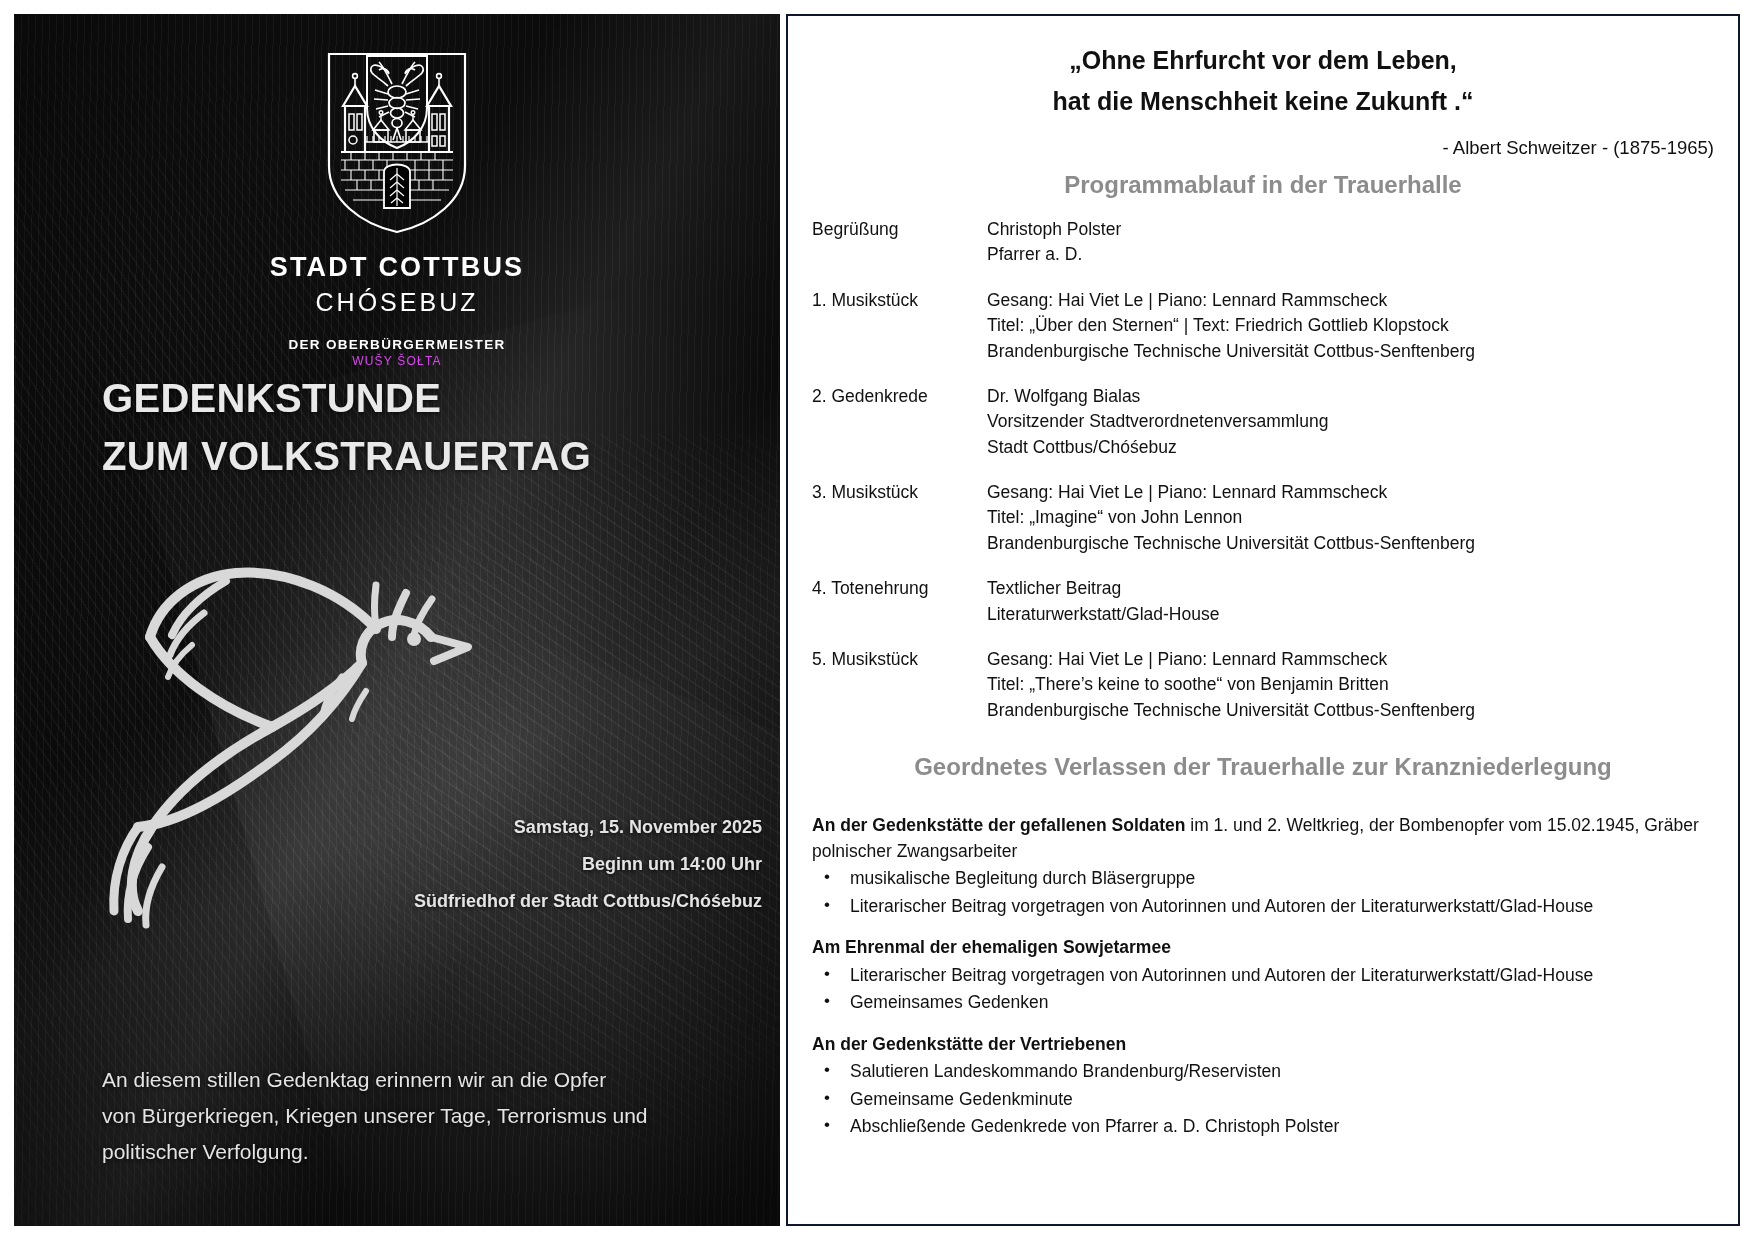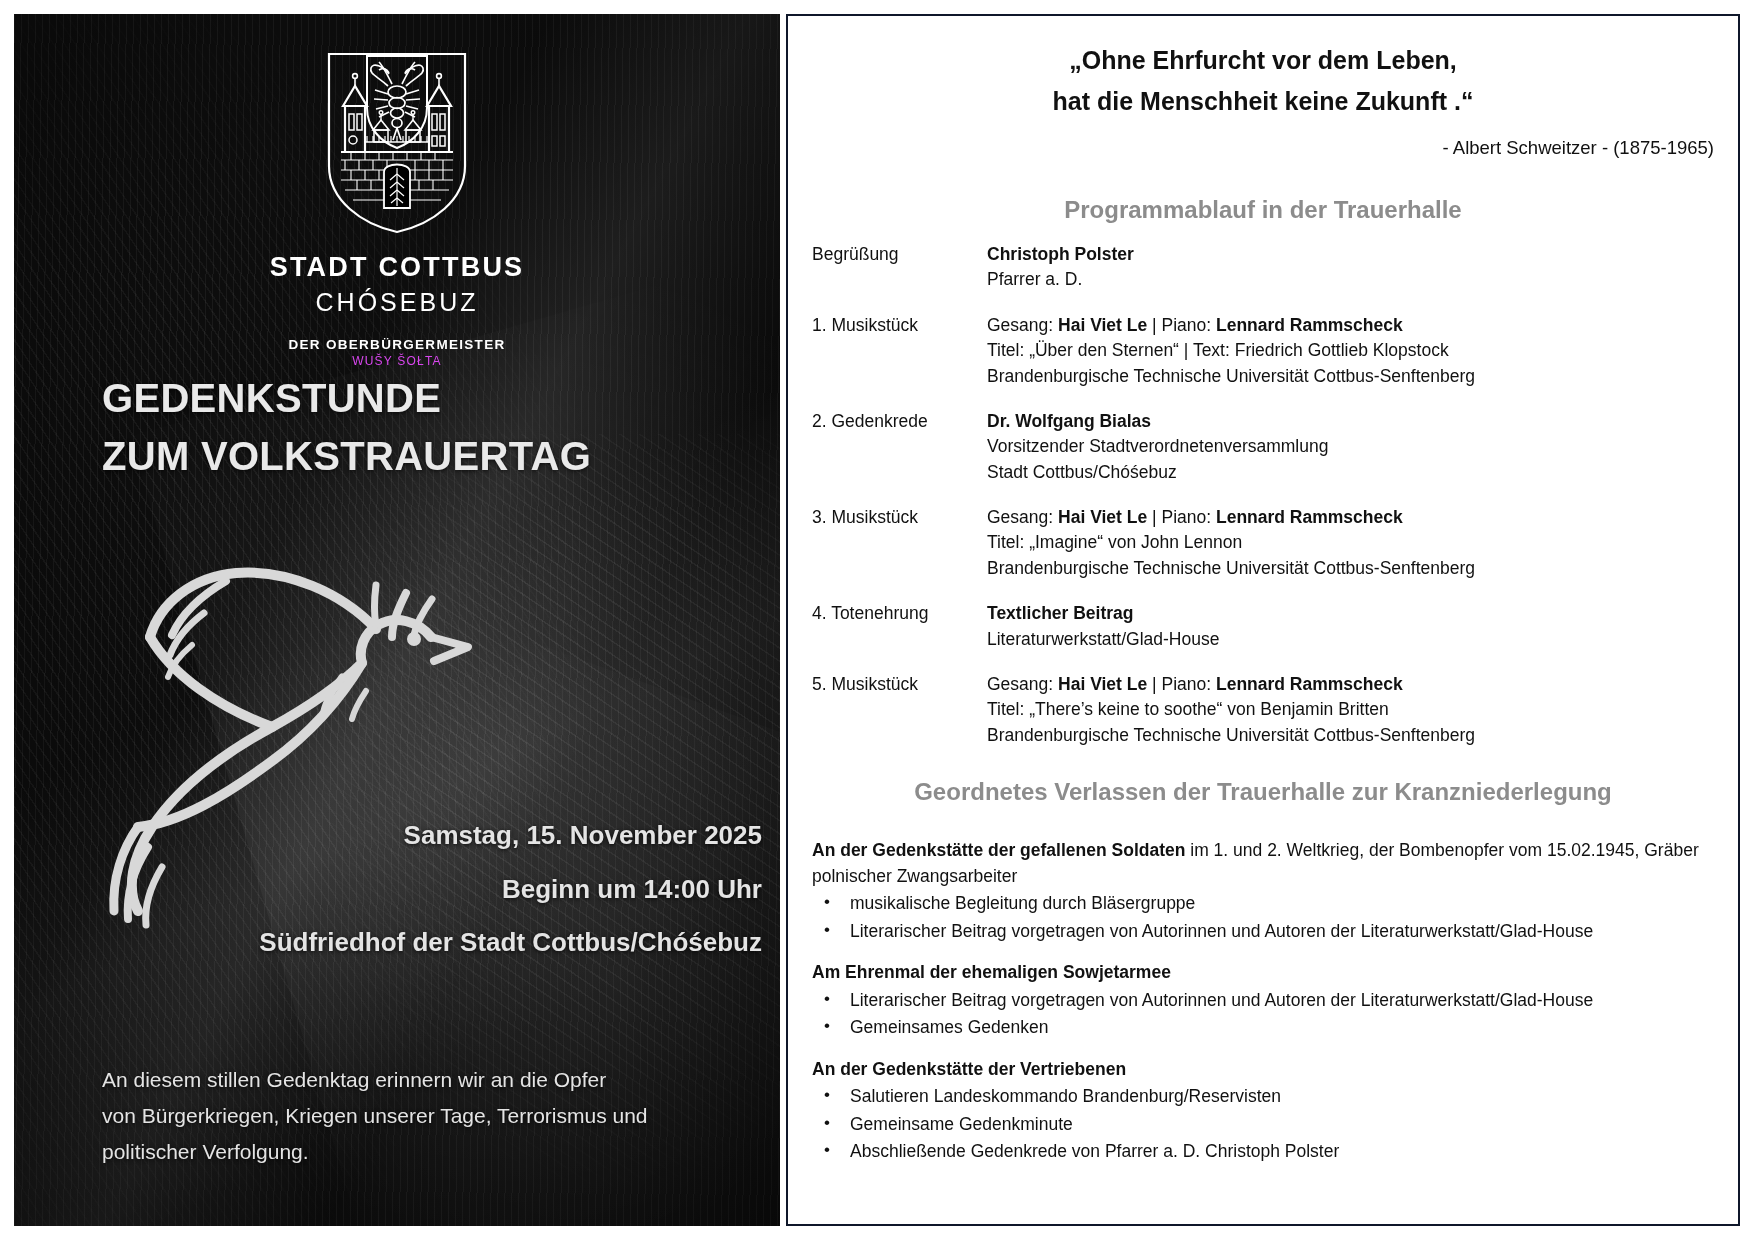--- a/index.html
+++ b/index.html
@@ -147,21 +147,21 @@
   }
 
   
   .event-details {
     position: absolute;
     right: 18px;
     top: 795px;
     z-index: 7;
     text-align: right;
     color: #e4e4e4;
-    font-size: 26px;
+    font-size: 18px;
     font-weight: bold;
     line-height: 2.06;
     text-shadow: 0 1px 4px rgba(0,0,0,0.85);
   }
 
   
   .footer-note {
     position: absolute;
     left: 88px;
     bottom: 56px;
@@ -196,42 +196,42 @@
   .quote-attr {
     text-align: right;
     font-size: 18.5px;
     margin-top: 16px;
   }
   .section-heading {
     text-align: center;
     font-size: 24px;
     font-weight: bold;
     color: #8c8c8c;
-    margin-top: 37px;
+    margin-top: 12px;
   }
 
   
   .program {
     margin-top: 18px;
     width: 100%;
     border-collapse: collapse;
   }
   .program tr { vertical-align: top; }
   .program td { padding: 0 0 20px 0; }
   .prog-label {
     width: 175px;
     font-size: 17.5px;
     line-height: 1.45;
     white-space: nowrap;
   }
   .prog-body {
     font-size: 17.5px;
     line-height: 1.45;
   }
-  .prog-body .b { font-weight: bold; }
+  .prog-body .b { font-weight: normal; }
   .prog-line { display: block; }
 
   .section-heading-2 {
     text-align: center;
     font-size: 24px;
     font-weight: bold;
     color: #8c8c8c;
     margin-top: 10px;
     margin-bottom: 32px;
   }

